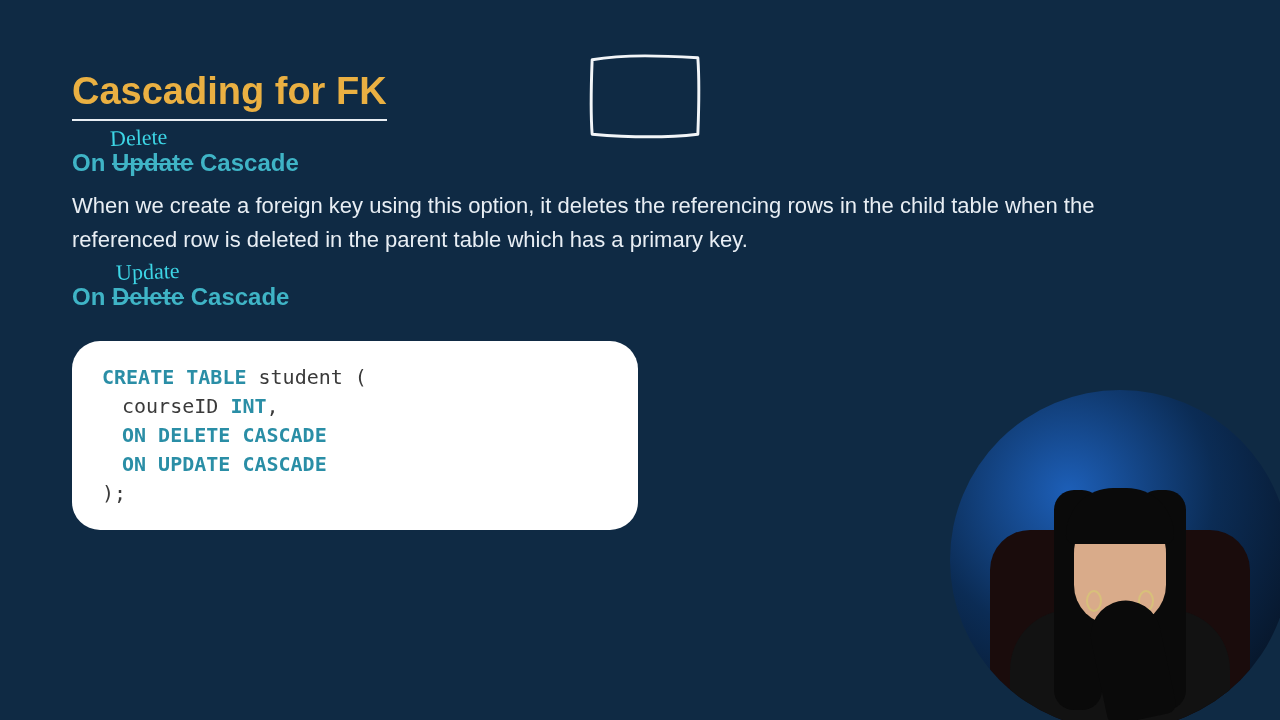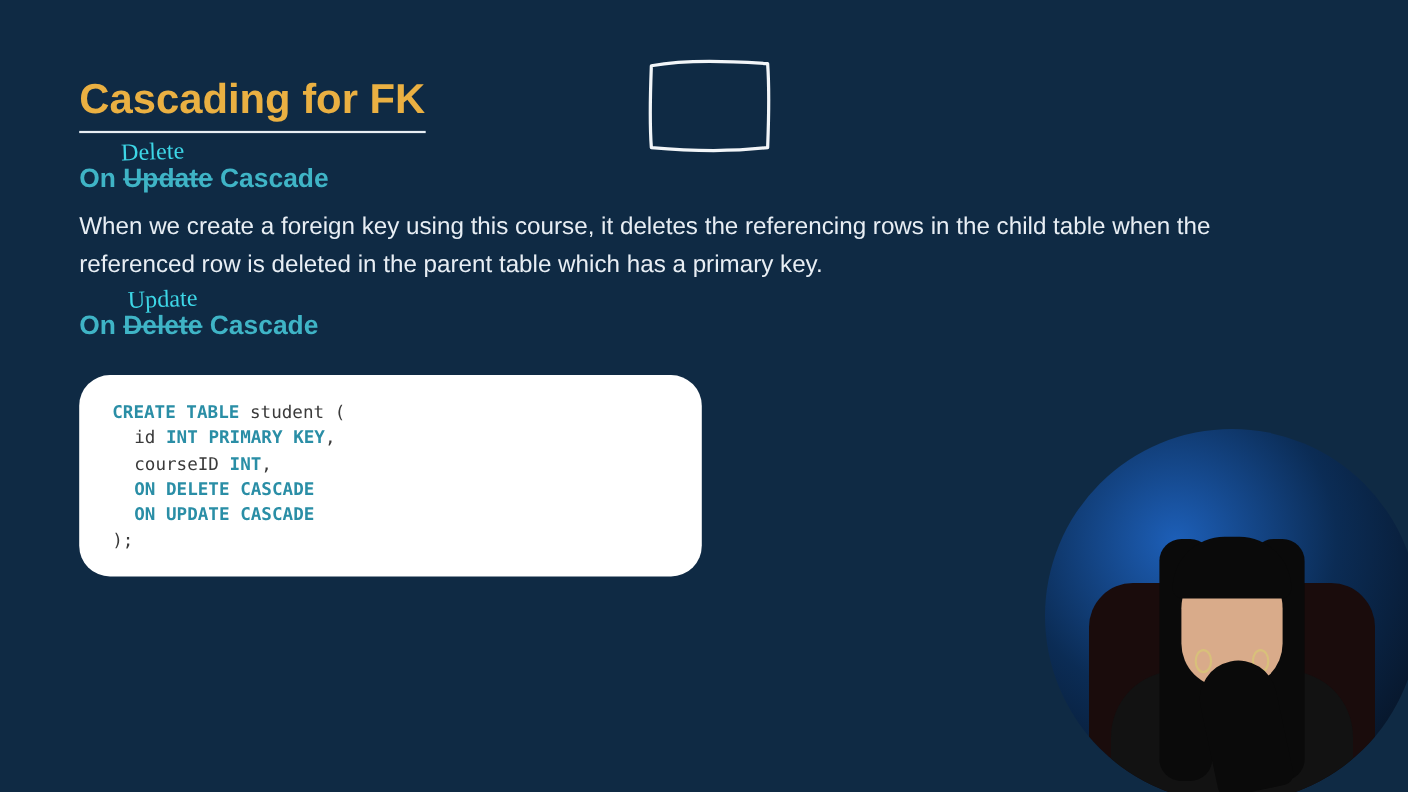--- a/index.html
+++ b/index.html
@@ -51,21 +51,21 @@
     line-height: 1.55;
     max-width: 1080px;
   }
   .code-box {
     background: #ffffff;
     color: #2b2b2b;
     border-radius: 28px;
     padding: 22px 30px 22px 30px;
     width: 566px;
     font-family: "Menlo", "Consolas", monospace;
-    font-size: 16px;
+    font-size: 20px;
     line-height: 1.45;
     margin-top: 30px;
   }
   .code-box .kw { color: #2a8ea6; font-weight: 600; }
   .code-box .plain { color: #3a3a3a; }
   .code-indent { padding-left: 20px; display: inline-block; }
   
   .sketch-rect {
     position: absolute;
     top: 50px;
@@ -157,33 +157,32 @@
 </div>
 
 <div class="slide">
   <div class="title">Cascading for FK</div>
 
   <div class="section">
     <div class="handwritten">Delete</div>
     <div class="subhead">
       <span>On </span><span class="strike">Update</span><span> Cascade</span>
     </div>
-    <div class="body-text">When we create a foreign key using this course, it deletes the referencing rows in the child table when the referenced row is deleted in the parent table which has a primary key.</div>
+    <div class="body-text">When we create a foreign key using this option, it deletes the referencing rows in the child table when the referenced row is deleted in the parent table which has a primary key.</div>
   </div>
 
   <div class="section">
     <div class="handwritten" style="left:44px;">Update</div>
     <div class="subhead">
       <span>On </span><span class="strike">Delete</span><span> Cascade</span>
     </div>
   </div>
 
   <div class="code-box">
     <div><span class="kw">CREATE TABLE</span><span class="plain"> student (</span></div>
-    <div><span class="code-indent"></span><span class="plain">id </span><span class="kw">INT PRIMARY KEY</span><span class="plain">,</span></div>
     <div><span class="code-indent"></span><span class="plain">courseID </span><span class="kw">INT</span><span class="plain">,</span></div>
     <div><span class="code-indent"></span><span class="kw">ON DELETE CASCADE</span></div>
     <div><span class="code-indent"></span><span class="kw">ON UPDATE CASCADE</span></div>
     <div class="plain">);</div>
   </div>
 </div>
 
 <div class="webcam">
   <div class="chair"></div>
   <div class="person">

